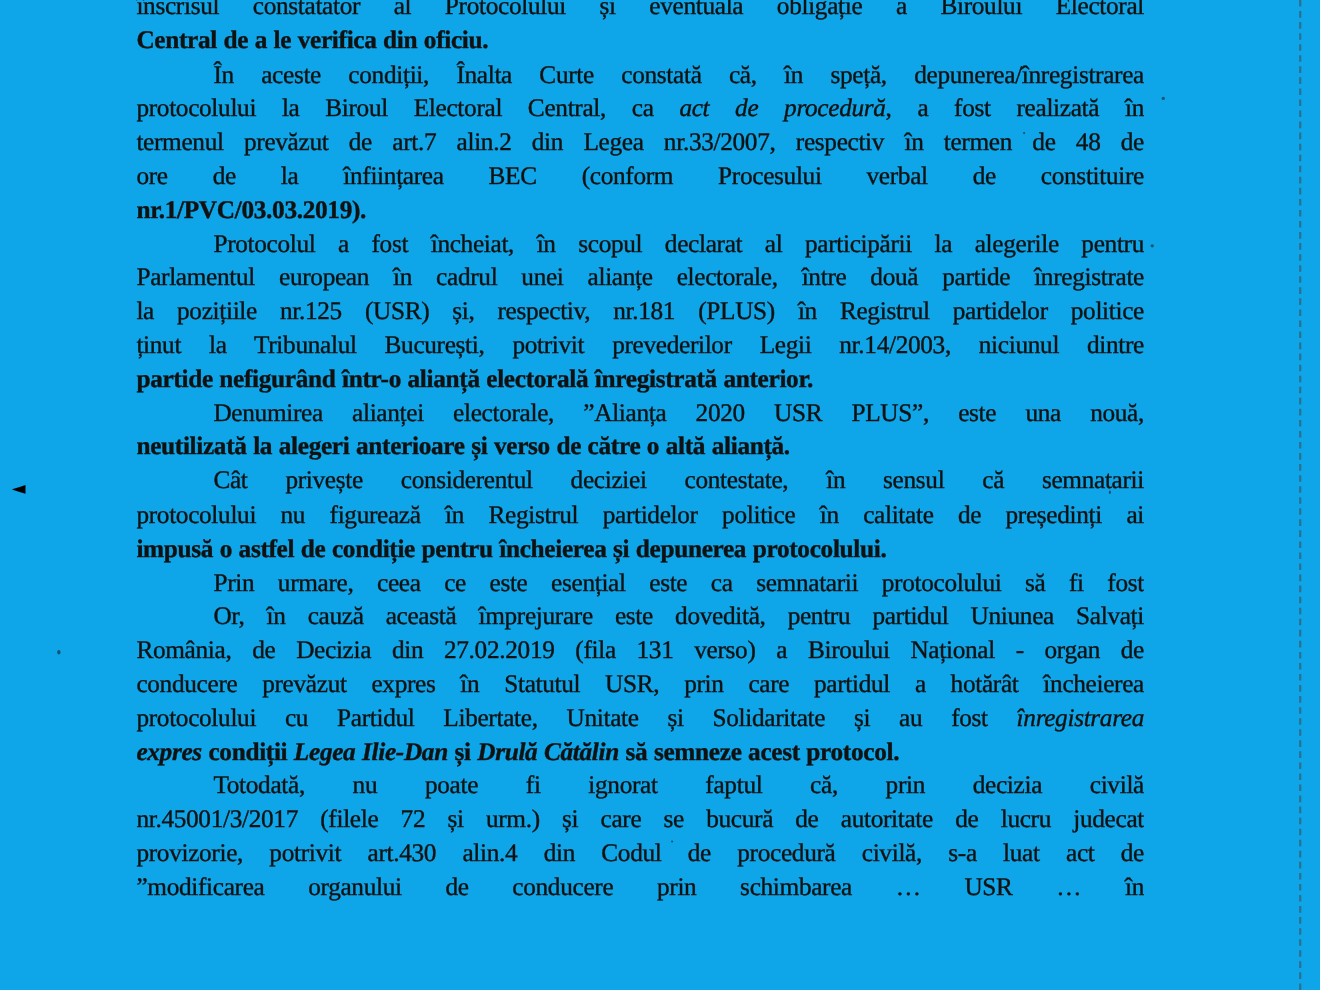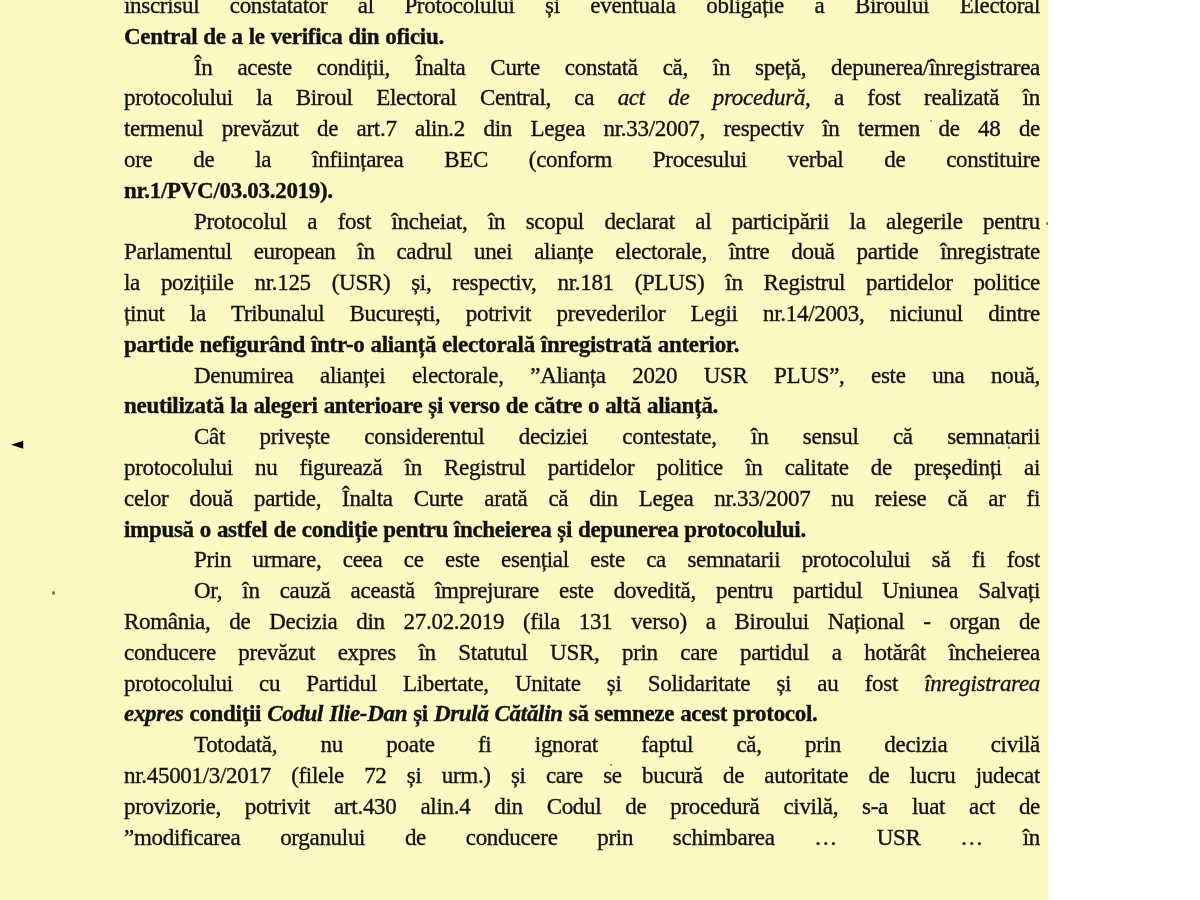--- a/index.html
+++ b/index.html
@@ -2,23 +2,23 @@
 <html><head>
 <meta charset="utf-8">
 <style>
   html, body {
     margin: 0;
     padding: 0;
     background: #ffffff;
   }
   .page {
     position: relative;
-    width: 1048px;
+    width: 1200px;
     height: 900px;
-    background: #fef9c3;
+    background: #0ea5e9;
     overflow: hidden;
     font-family: "Liberation Serif", "DejaVu Serif", serif;
     color: #111111;
   }
   .text-col {
     position: absolute;
     left: 124px;
     top: -9px;
     width: 916px;
     -webkit-text-stroke: 0.35px #141414;
@@ -92,32 +92,31 @@
         <div class="line"><span class="run">ținut la Tribunalul București, potrivit prevederilor Legii nr.14/2003, niciunul dintre</span></div>
         <div class="line last"><span class="run">partide nefigurând într-o alianță electorală înregistrată anterior.</span></div>
       </div>
       <div class="paragraph">
         <div class="line indent"><span class="run">Denumirea alianței electorale, ”Alianța 2020 USR PLUS”, este una nouă,</span></div>
         <div class="line last"><span class="run">neutilizată la alegeri anterioare și verso de către o altă alianță.</span></div>
       </div>
       <div class="paragraph">
         <div class="line indent"><span class="run">Cât privește considerentul deciziei contestate, în sensul că semnatarii</span></div>
         <div class="line"><span class="run">protocolului nu figurează în Registrul partidelor politice în calitate de președinți ai</span></div>
-        <div class="line"><span class="run">celor două partide, Înalta Curte arată că din Legea nr.33/2007 nu reiese că ar fi</span></div>
         <div class="line last"><span class="run">impusă o astfel de condiție pentru încheierea și depunerea protocolului.</span></div>
       </div>
       <div class="paragraph">
         <div class="line indent"><span class="run">Prin urmare, ceea ce este esențial este ca semnatarii protocolului să fi fost</span></div>
       </div>
       <div class="paragraph">
         <div class="line indent"><span class="run">Or, în cauză această împrejurare este dovedită, pentru partidul Uniunea Salvați</span></div>
         <div class="line"><span class="run">România, de Decizia din 27.02.2019 (fila 131 verso) a Biroului Național - organ de</span></div>
         <div class="line"><span class="run">conducere prevăzut expres în Statutul USR, prin care partidul a hotărât încheierea</span></div>
         <div class="line"><span class="run">protocolului cu Partidul Libertate, Unitate și Solidaritate și au fost </span><span class="run run-i">înregistrarea</span></div>
-        <div class="line last"><span class="run run-i">expres</span><span class="run"> condiții </span><span class="run run-i">Codul Ilie-Dan</span><span class="run"> și </span><span class="run run-i">Drulă Cătălin</span><span class="run"> să semneze acest protocol.</span></div>
+        <div class="line last"><span class="run run-i">expres</span><span class="run"> condiții </span><span class="run run-i">Legea Ilie-Dan</span><span class="run"> și </span><span class="run run-i">Drulă Cătălin</span><span class="run"> să semneze acest protocol.</span></div>
       </div>
       <div class="paragraph">
         <div class="line indent"><span class="run">Totodată, nu poate fi ignorat faptul că, prin decizia civilă</span></div>
         <div class="line"><span class="run">nr.45001/3/2017 (filele 72 și urm.) și care se bucură de autoritate de lucru judecat</span></div>
         <div class="line"><span class="run">provizorie, potrivit art.430 alin.4 din Codul de procedură civilă, s-a luat act de</span></div>
         <div class="line"><span class="run">”modificarea organului de conducere prin schimbarea … USR … în</span></div>
       </div>
     </div>
   <span class="margin-marker">◄</span>
   <div class="scan-edge"></div>

